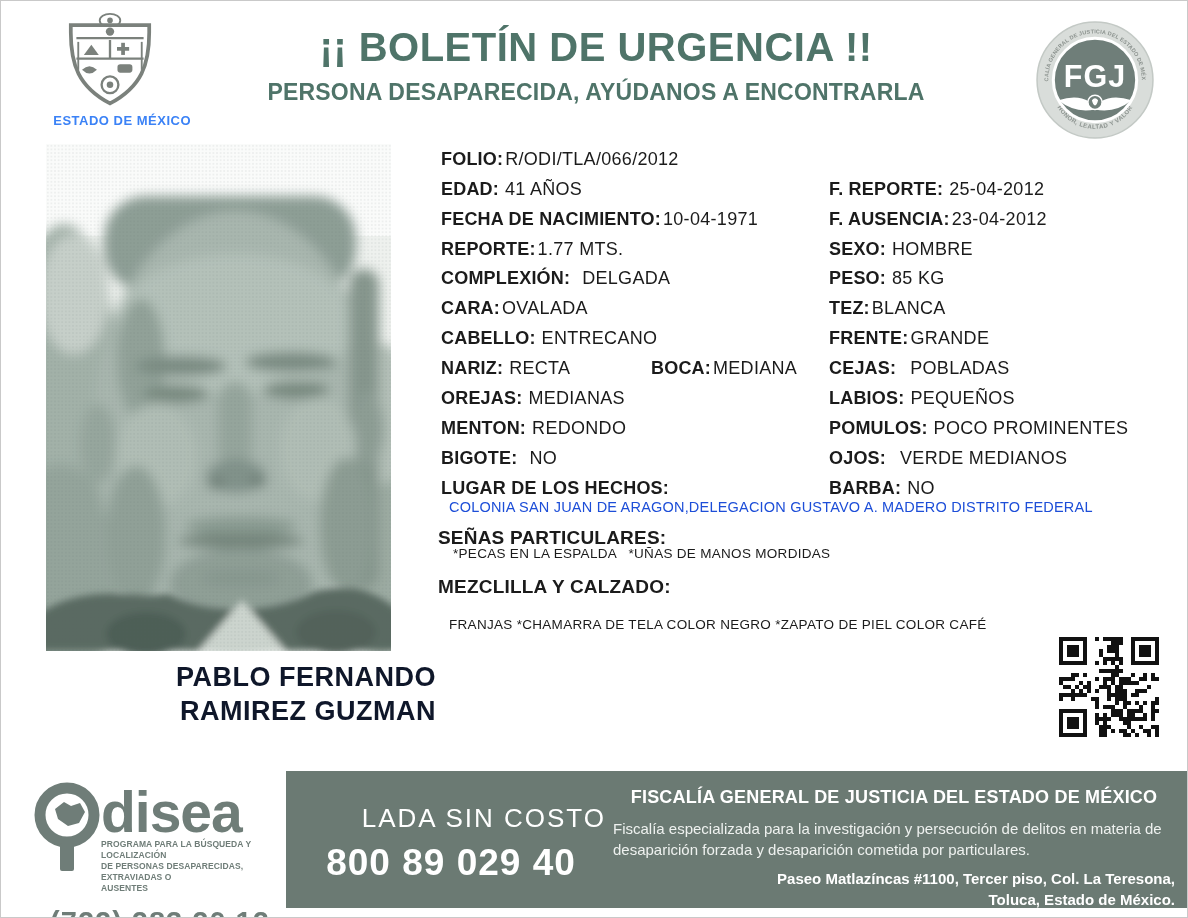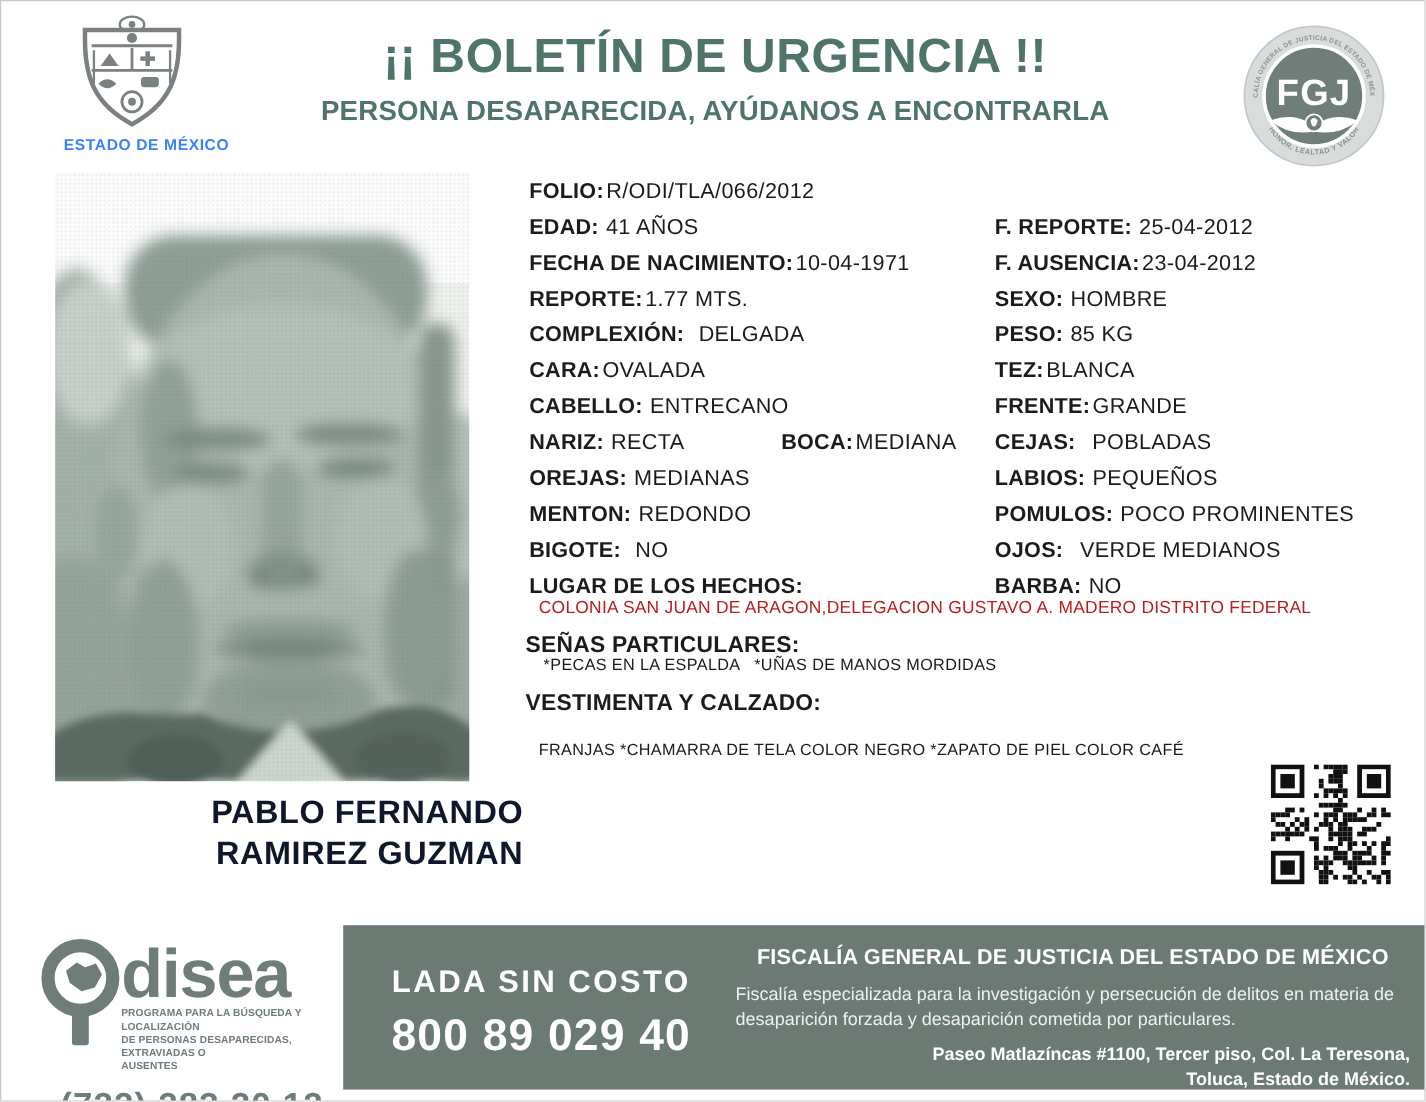--- a/index.html
+++ b/index.html
@@ -17,34 +17,34 @@
   
   .photo{position:absolute;left:45px;top:143px;width:345px;height:507px;}
   .person-name{position:absolute;left:45px;top:660px;width:390px;text-align:right;
                font-size:27px;font-weight:bold;color:#0f172a;line-height:1.25;letter-spacing:.5px;}
   
   .row{position:absolute;left:440px;width:745px;height:26px;font-size:18px;color:#1b1b1b;white-space:nowrap;}
   .lbl{font-weight:bold;letter-spacing:.2px;}
   .val{margin-left:6px;letter-spacing:.3px;}
   .mpair{position:absolute;left:210px;top:0;}
   .rpair{position:absolute;left:388px;top:0;}
-  .lugar-value{position:absolute;left:448px;top:498px;width:720px;font-size:14.5px;color:#b91c1c;letter-spacing:.2px;}
+  .lugar-value{position:absolute;left:448px;top:498px;width:720px;font-size:14.5px;color:#1d4ed8;letter-spacing:.2px;}
   .sec-header{position:absolute;left:437px;font-size:19px;font-weight:bold;color:#1b1b1b;letter-spacing:.2px;}
   .sec-line{position:absolute;font-size:13.5px;color:#1b1b1b;letter-spacing:.3px;white-space:pre-wrap;}
   
   .qr{position:absolute;left:1058px;top:636px;width:100px;height:100px;background:#fff;}
   
   .footer-band{position:absolute;left:285px;top:770px;width:903px;height:137px;background:#6b7a73;}
   .odisea{position:absolute;left:28px;top:776px;width:262px;color:#6f7d78;}
   .odisea-logo-row{display:flex;align-items:flex-start;}
   .odisea-brand{font-size:57px;font-weight:bold;line-height:.95;margin-left:-4px;margin-top:8px;letter-spacing:-1px;}
   .odisea-tagline{margin-left:72px;margin-top:-34px;width:185px;font-size:8.5px;font-weight:bold;line-height:1.3;letter-spacing:.1px;}
   .odisea-phone{margin-top:12px;width:100%;text-align:center;font-size:29px;font-weight:bold;letter-spacing:1px;}
   .lada{position:absolute;left:295px;top:802px;width:310px;text-align:center;color:#ffffff;}
-  .lada-label{font-size:26px;font-weight:bold;letter-spacing:2px;}
+  .lada-label{font-size:26px;font-weight:normal;letter-spacing:2px;text-align:right;}
   .lada-number{font-size:37px;font-weight:bold;margin-top:8px;letter-spacing:1px;}
   .fgj-info{position:absolute;left:612px;top:786px;width:562px;color:#ffffff;}
   .fgj-info-title{font-size:18px;font-weight:bold;text-align:center;letter-spacing:.2px;white-space:nowrap;}
   .fgj-info-desc{font-size:15px;text-align:left;color:#eef1ef;margin-top:11px;line-height:1.38;}
   .fgj-info-address{margin-top:9px;text-align:right;font-size:15px;font-weight:bold;line-height:1.35;}
 </style>
 </head>
 <body>
 
 <div class="page">
@@ -205,21 +205,21 @@
   <div class="row" style="top:477px">
     <span class="lbl">LUGAR DE LOS HECHOS:</span>
     <span class="rpair"><span class="lbl">BARBA:</span><span class="val">NO</span></span>
   </div>
 
   <div class="lugar-value">COLONIA SAN JUAN DE ARAGON,DELEGACION GUSTAVO A. MADERO DISTRITO FEDERAL</div>
 
   <div class="sec-header" style="top:526px">SEÑAS PARTICULARES:</div>
   <div class="sec-line" style="left:452px;top:545px;width:700px">*PECAS EN LA ESPALDA   *UÑAS DE MANOS MORDIDAS</div>
 
-  <div class="sec-header" style="top:575px">VESTIMENTA Y CALZADO:</div>
+  <div class="sec-header" style="top:575px">MEZCLILLA Y CALZADO:</div>
   <div class="sec-line" style="left:448px;top:616px;width:720px">FRANJAS *CHAMARRA DE TELA COLOR NEGRO *ZAPATO DE PIEL COLOR CAFÉ</div>
 
   <div class="qr">
     <svg id="qr-svg" width="100" height="100" viewBox="0 0 100 100">
         <rect width="100" height="100" fill="#fff"></rect>
         <rect x="36" y="0" width="4" height="4" fill="#111"></rect>
         <rect x="44" y="0" width="4" height="4" fill="#111"></rect>
         <rect x="48" y="0" width="4" height="4" fill="#111"></rect>
         <rect x="52" y="0" width="4" height="4" fill="#111"></rect>
         <rect x="56" y="0" width="4" height="4" fill="#111"></rect>

